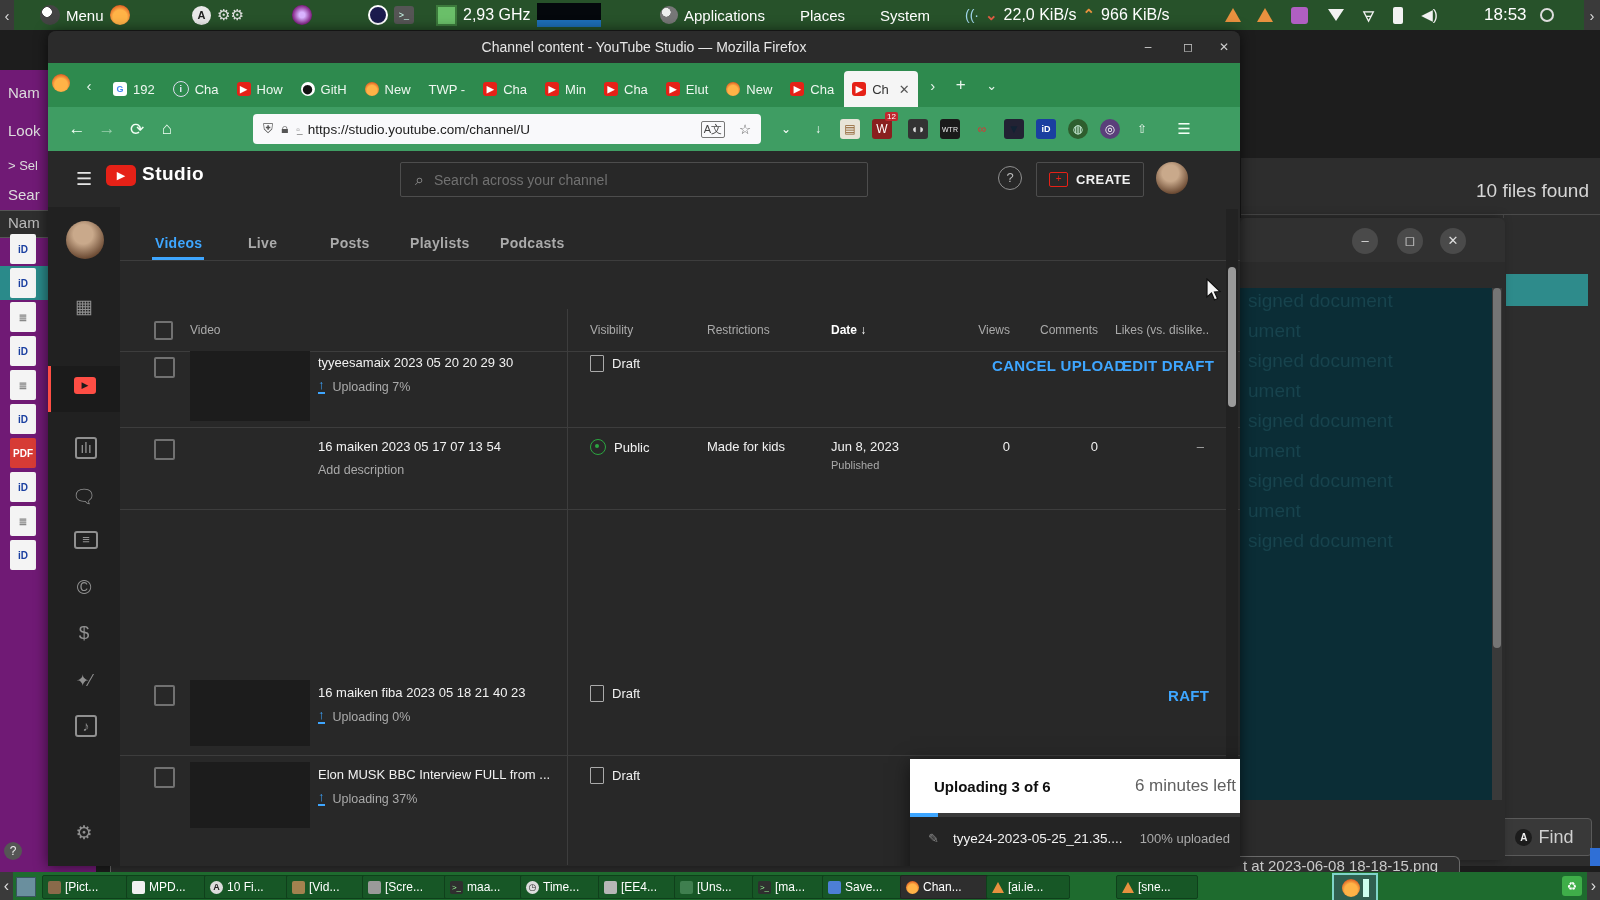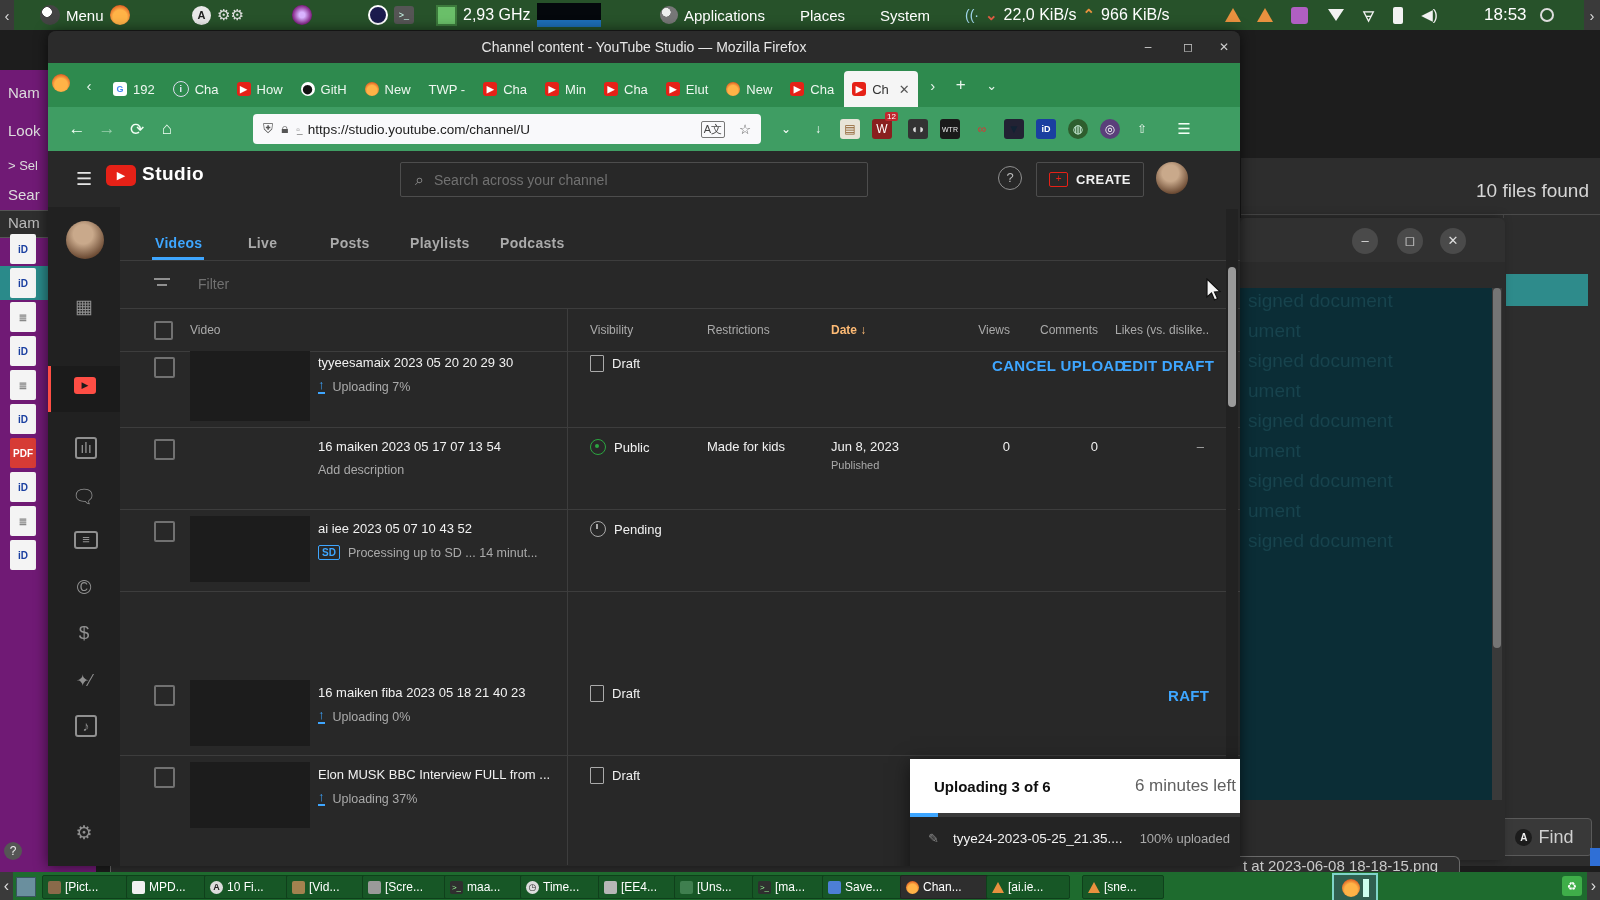--- a/index.html
+++ b/index.html
@@ -346,34 +346,27 @@
 
       <div id="yt-main">
         <span class="nav-tab sel" style="left:35px;">Videos</span>
         <div class="abs" style="left:32px;top:50px;width:52px;height:3px;background:#3ea6ff;"></div>
         <span class="nav-tab" style="left:128px;">Live</span>
         <span class="nav-tab" style="left:210px;">Posts</span>
         <span class="nav-tab" style="left:290px;">Playlists</span>
         <span class="nav-tab" style="left:380px;">Podcasts</span>
         <div class="abs" style="left:0;top:53px;width:100%;height:1px;background:#3d3d3d;"></div>
 
-        <div class="abs" style="left:0;top:54px;width:100%;height:47px;border-bottom:1px solid #3d3d3d;">
-          <span class="abs" style="left:34px;top:13px;width:18px;color:#909090;">
-            <span style="display:block;width:16px;height:2px;background:#909090;margin:4px 0;"></span>
-            <span style="display:block;width:10px;height:2px;background:#909090;margin:4px 3px;"></span>
-          </span>
-          <span class="abs" style="left:78px;top:15px;color:#717171;font-size:14px;">Filter</span>
-        </div>
 
         <div class="abs" style="left:0;top:102px;width:100%;height:42px;border-bottom:1px solid #3d3d3d;">
           <span class="abs" style="left:34px;top:12px;width:15px;height:15px;border:2px solid #717171;border-radius:2px;"></span>
           <span class="colhdr" style="left:70px;">Video</span>
           <span class="colhdr" style="left:470px;">Visibility</span>
           <span class="colhdr" style="left:587px;">Restrictions</span>
-          <span class="colhdr" style="left:711px;color:#fdba74;font-weight:bold;"><span>Date</span> <span>↓</span></span>
+          <span class="colhdr" style="left:711px;color:#ffffff;font-weight:bold;"><span>Date</span> <span>↓</span></span>
           <span class="colhdr" style="left:830px;width:60px;text-align:right;">Views</span>
           <span class="colhdr" style="left:908px;width:70px;text-align:right;">Comments</span>
           <span class="colhdr" style="left:995px;white-space:nowrap;">Likes (vs. dislike..</span>
         </div>
 
         <div class="abs" style="left:447px;top:102px;width:1px;height:556px;background:#3d3d3d;"></div>
 
         <div class="vrow" style="top:144px;height:76px;">
           <span class="cbx" style="top:6px;"></span>
           <div class="thumb" style="top:0;height:70px;"></div>
@@ -399,33 +392,20 @@
               <span>Public</span>
             </span>
           <span class="restr">Made for kids</span>
           <span class="dt">Jun 8, 2023</span>
           <span class="dts">Published</span>
           <span class="num" style="left:830px;">0</span>
           <span class="num" style="left:918px;">0</span>
           <span class="num" style="left:1024px;color:#aaa;">–</span>
         </div>
 
-        <div class="vrow" style="top:302px;height:82px;">
-          <span class="cbx"></span>
-          <div class="thumb"></div>
-          <span class="rtitle">ai iee 2023 05 07 10 43 52</span>
-          <span class="rsub">
-              <span style="border:1.5px solid #3ea6ff;color:#3ea6ff;font-size:10px;font-weight:bold;padding:1px 3px;border-radius:2px;">SD</span>
-              <span>Processing up to SD ... 14 minut...</span>
-            </span>
-          <span class="vis">
-              <span class="clock-ic"></span>
-              <span>Pending</span>
-            </span>
-        </div>
 
 
         <div class="vrow" style="top:466px;height:82px;">
           <span class="cbx"></span>
           <div class="thumb"></div>
           <span class="rtitle">16 maiken fiba 2023 05 18 21 40 23</span>
           <span class="rsub">
               <span class="uparrow">↑</span>
               <span>Uploading 0%</span>
             </span>
@@ -539,21 +519,21 @@
         <span>Save...</span>
       </div>
     <div class="tbtn active" style="left:900px;width:80px;">
         <span class="ticon" style="background:radial-gradient(circle at 50% 60%,#ffb347 45%,#d9531e 80%);border-radius:50%;"></span>
         <span>Chan...</span>
       </div>
     <div class="tbtn" style="left:986px;width:72px;">
         <span style="width:0;height:0;border-left:6px solid transparent;border-right:6px solid transparent;border-bottom:11px solid #e8913f;"></span>
         <span>[ai.ie...</span>
       </div>
-    <div class="tbtn" style="left:1082px;width:70px;">
+    <div class="tbtn" style="left:1116px;width:70px;">
         <span style="width:0;height:0;border-left:6px solid transparent;border-right:6px solid transparent;border-bottom:11px solid #e8913f;"></span>
         <span>[sne...</span>
       </div>
 
     <div style="position:absolute;left:1332px;top:1px;width:42px;height:26px;border:2px solid #7fd4c8;background:#2f5f4f;display:flex;align-items:center;justify-content:center;">
       <span class="ci" style="width:18px;height:18px;background:radial-gradient(circle at 50% 60%,#ffb347 45%,#d9531e 80%);"></span>
       <span style="width:6px;height:18px;background:#cfe;margin-left:3px;"></span>
     </div>
     <span style="position:absolute;right:18px;top:4px;width:20px;height:20px;background:#3fae49;border-radius:3px;color:#fff;font-size:11px;text-align:center;line-height:20px;">♻</span>
     <span style="position:absolute;right:0;top:0;width:13px;height:28px;background:#3a3a3a;color:#ddd;display:flex;align-items:center;justify-content:center;">›</span>

